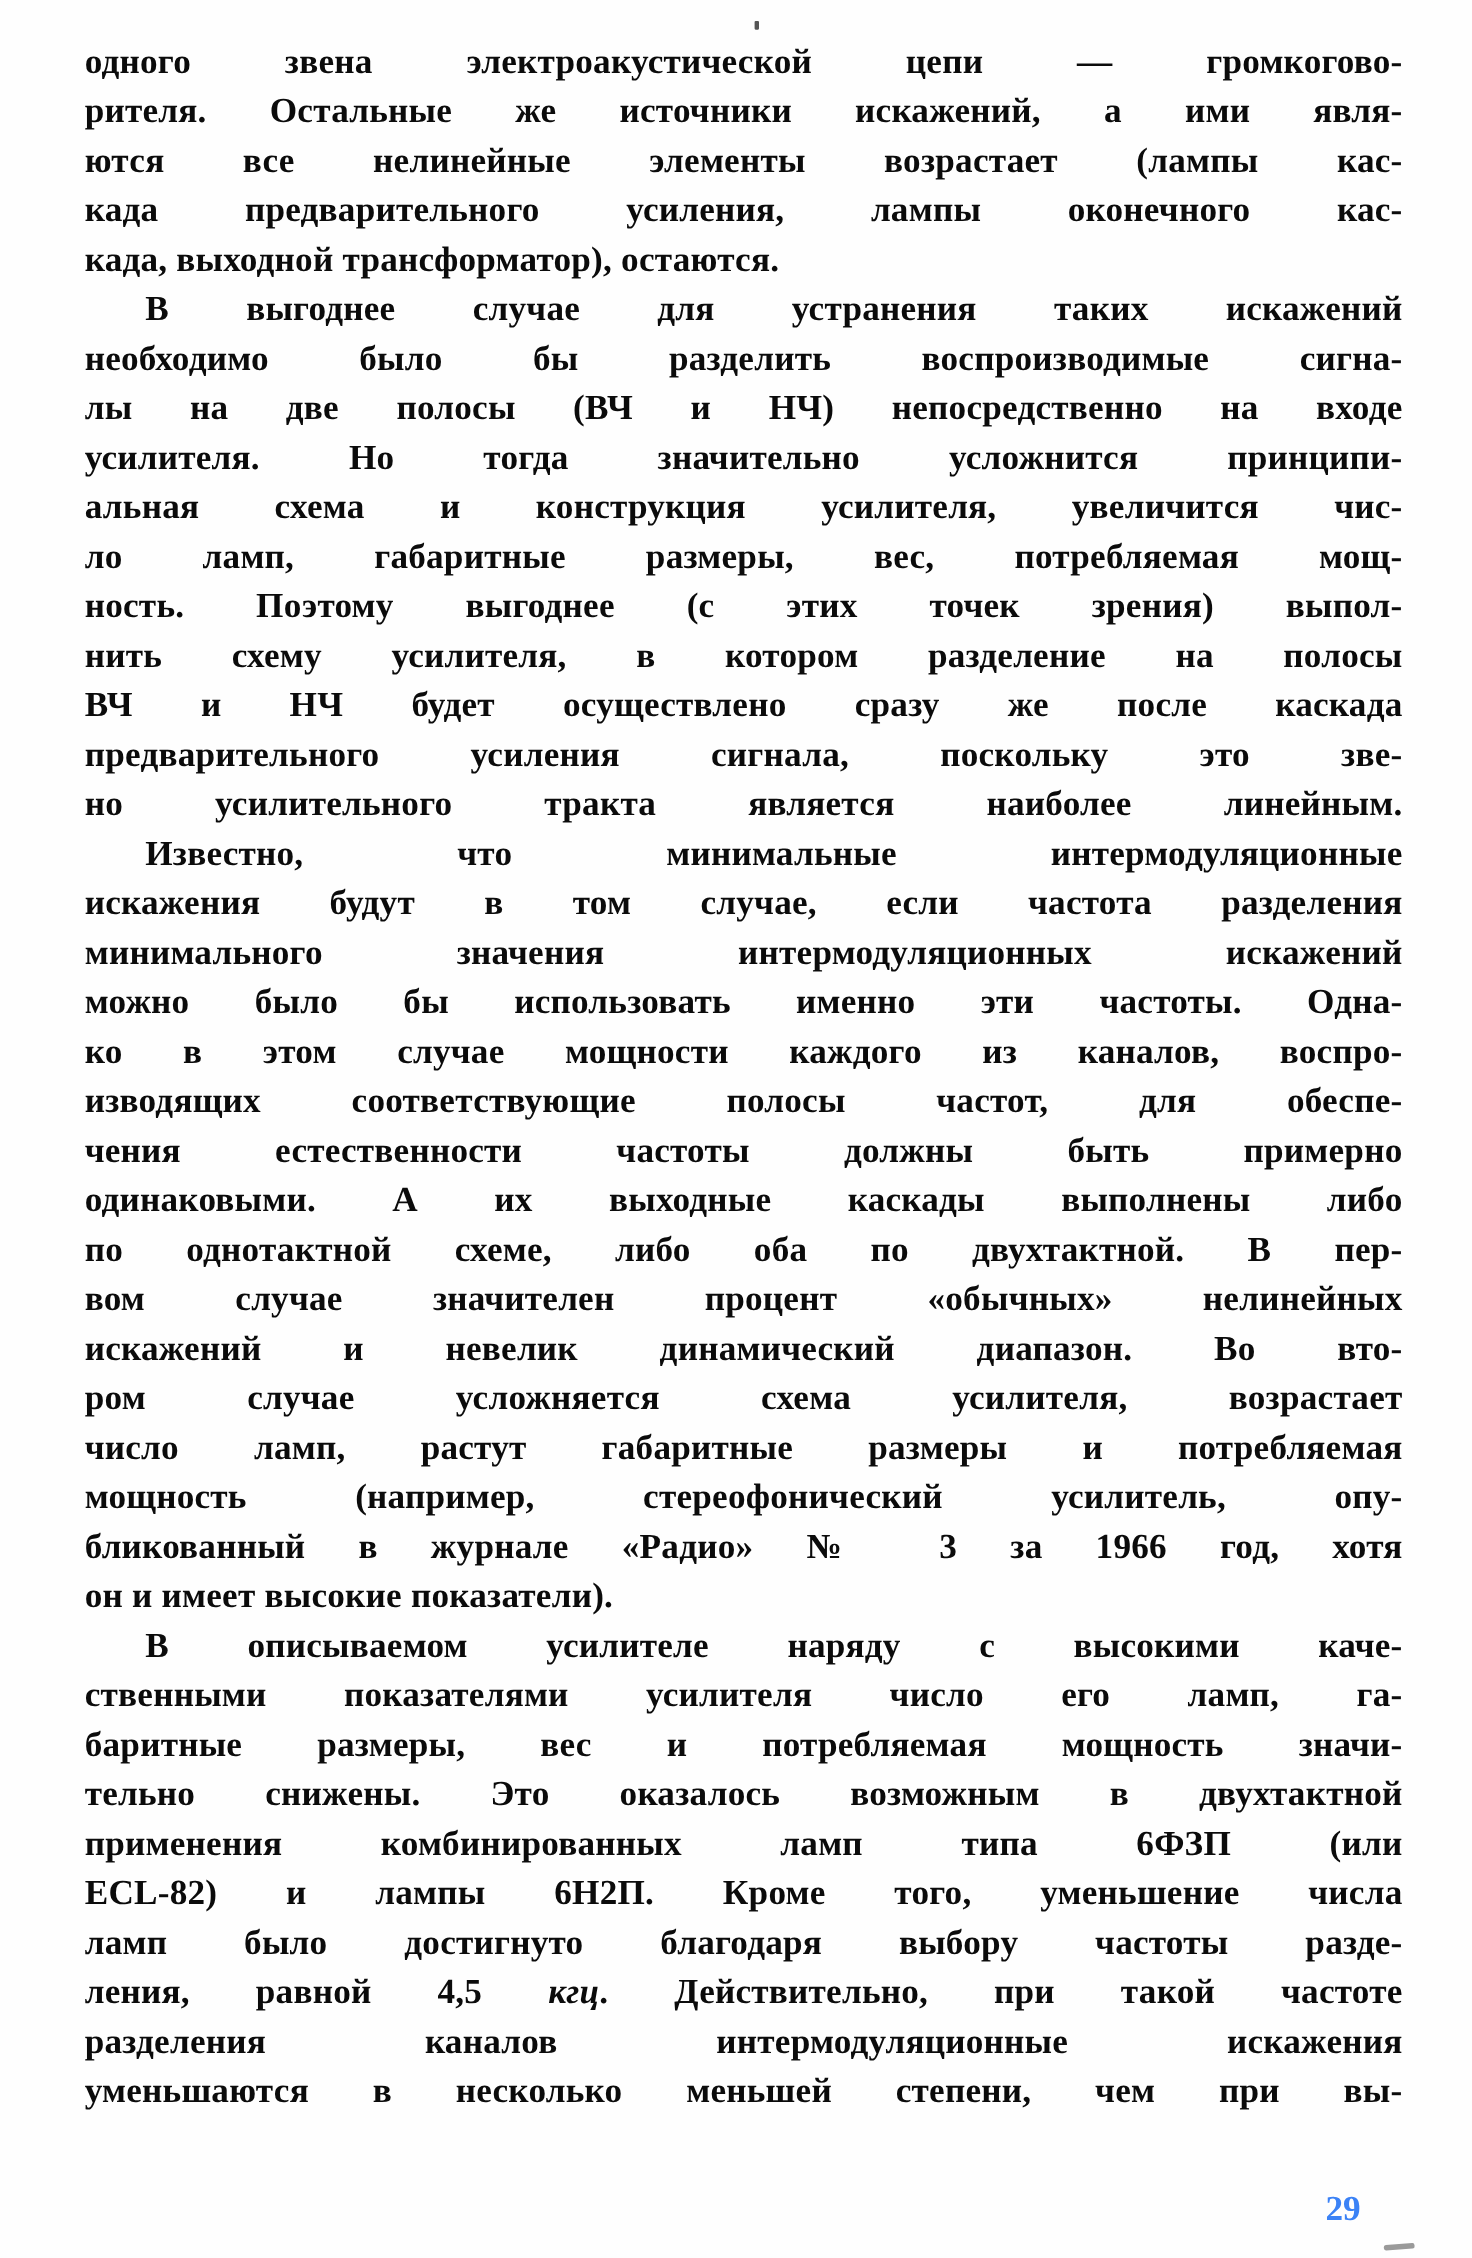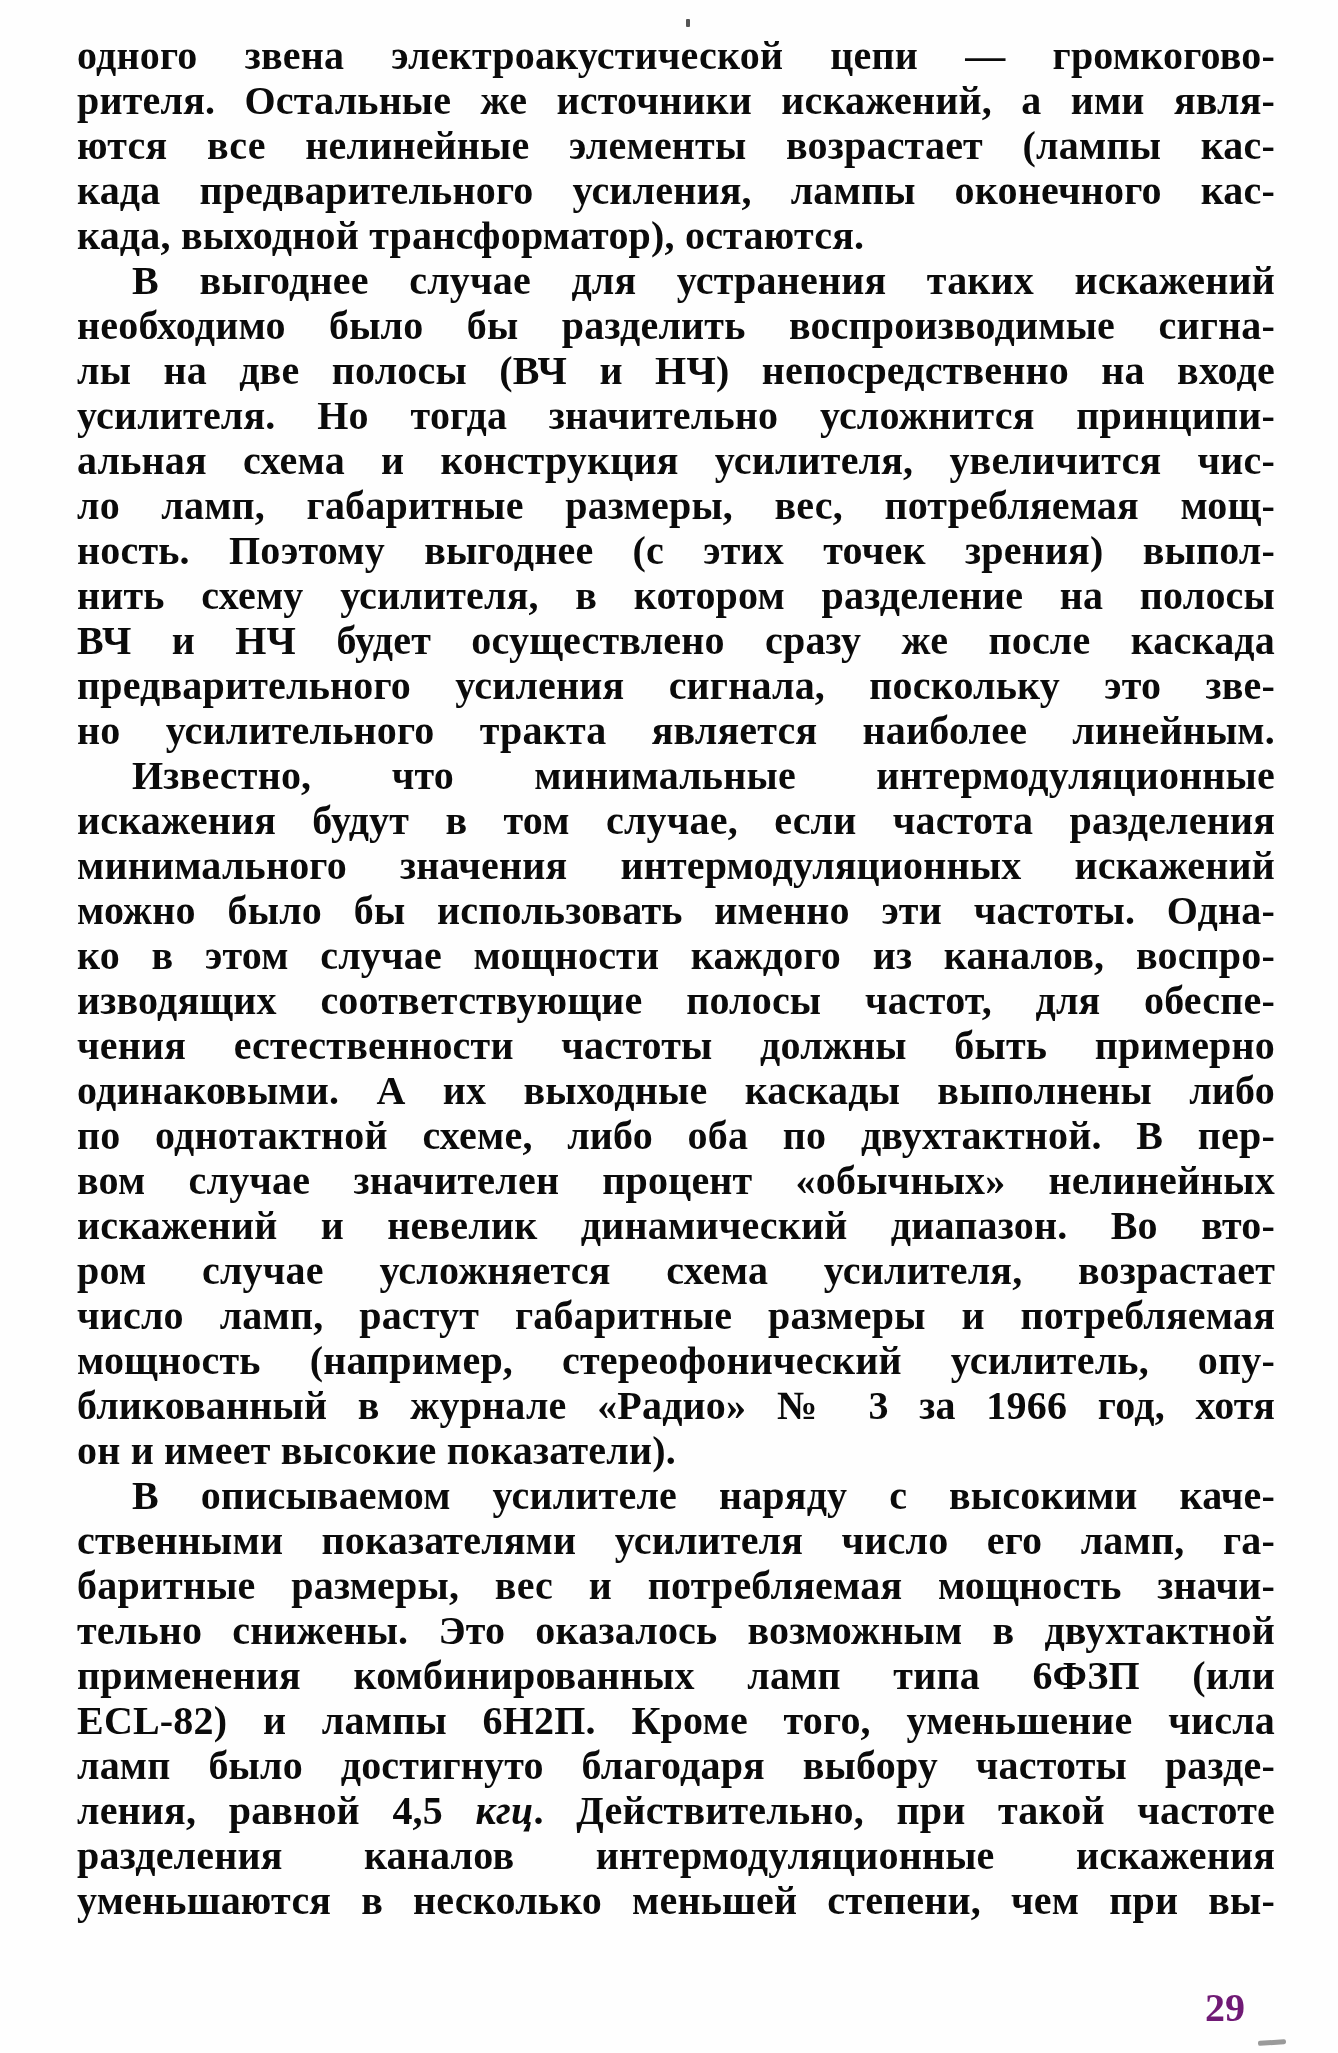--- a/index.html
+++ b/index.html
@@ -23,45 +23,45 @@
     position: absolute;
     left: 77px;
     top: 33px;
     width: 1198px;
   }
   .para {
     margin: 0;
     padding: 0;
   }
   .line {
-    font-size: 40px;
+    font-size: 32px;
     line-height: 45px;
     font-weight: bold;
     color: #0b0b0b;
     text-align: justify;
     text-align-last: justify;
     letter-spacing: 0.2px;
   }
   .line.flush {
     text-align-last: left;
   }
   .line.indent {
     text-indent: 55px;
   }
   .line i {
     font-style: italic;
   }
   .page-number {
     position: absolute;
     left: 1205px;
     top: 1985px;
-    font-size: 40px;
+    font-size: 32px;
     line-height: 45px;
     font-weight: bold;
-    color: #701a75;
+    color: #3b82f6;
   }
   .artifact-top-dot {
     position: absolute;
     left: 686px;
     top: 19px;
     width: 4px;
     height: 8px;
     background: #555;
     border-radius: 1px;
   }

